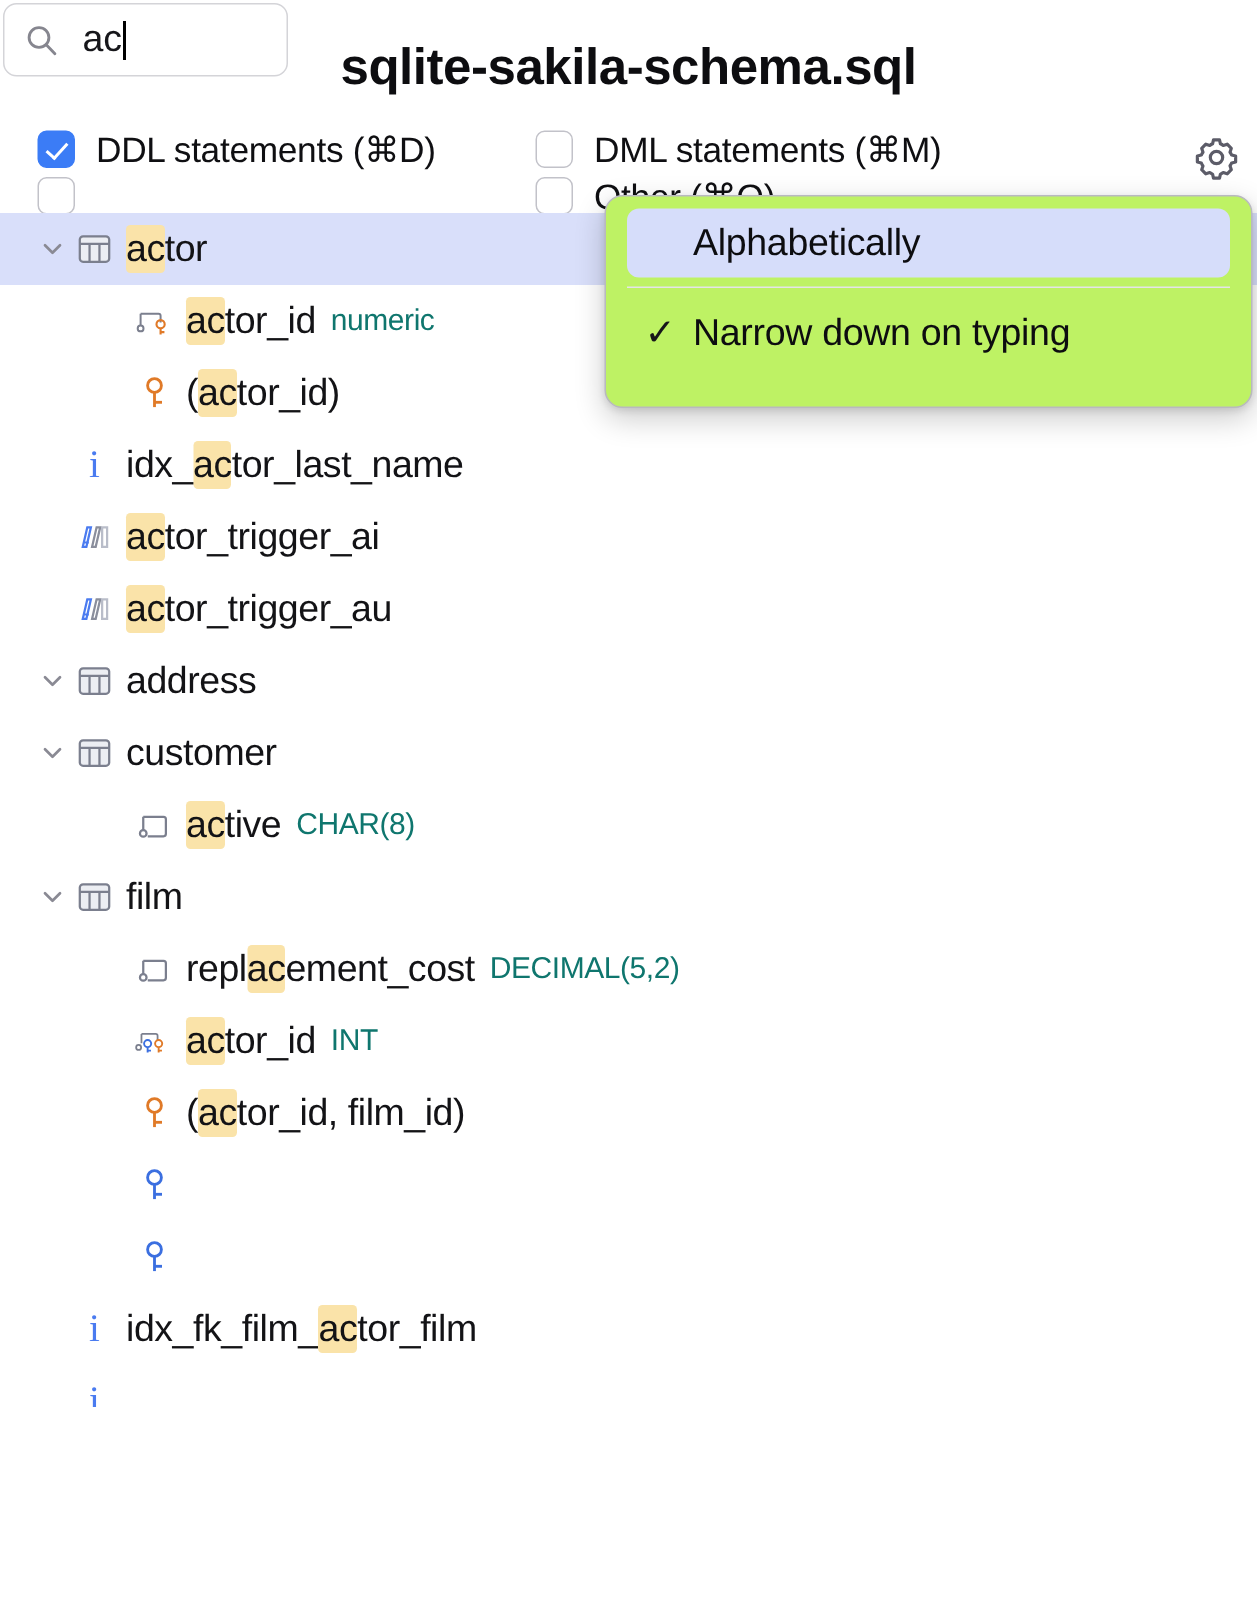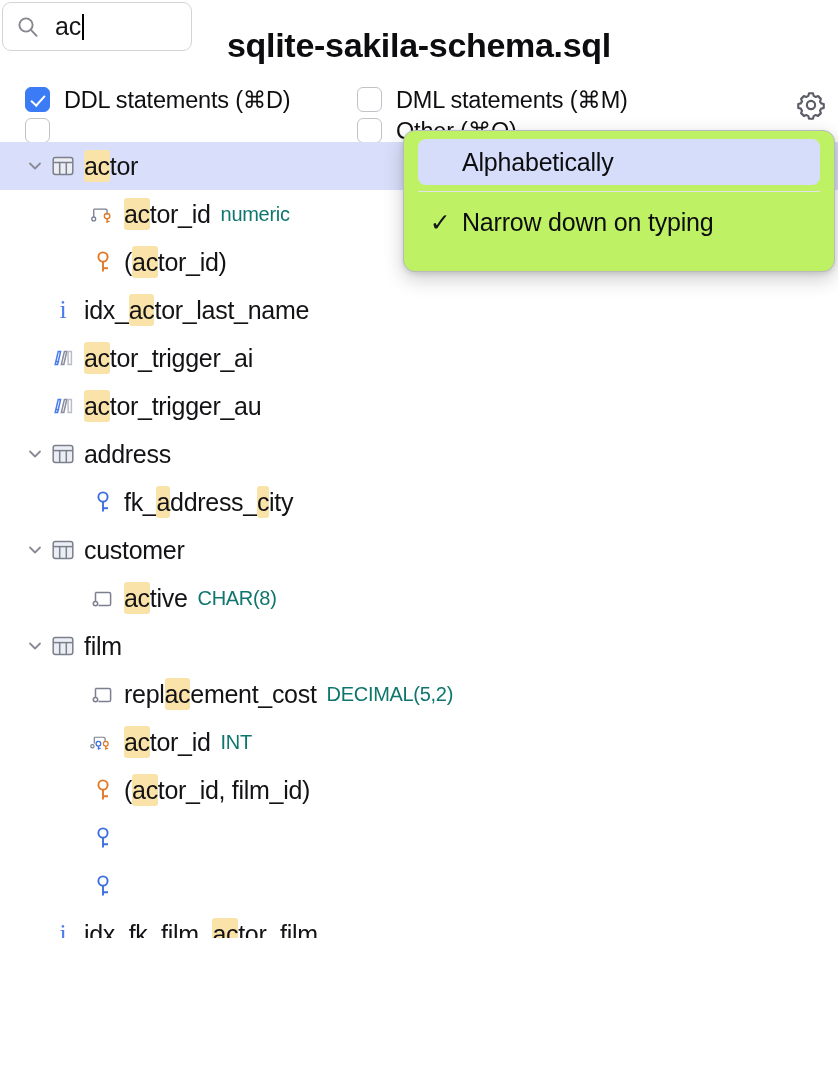--- a/index.html
+++ b/index.html
@@ -328,32 +328,20 @@
           <svg width="26" height="26" viewBox="0 0 26 26">
             <rect x="3.2" y="4.5" width="19.6" height="17" rx="2.2" fill="#eceef3" stroke="#7b7f8e" stroke-width="1.5"></rect>
             <line x1="3.2" y1="9.6" x2="22.8" y2="9.6" stroke="#7b7f8e" stroke-width="1.5"></line>
             <line x1="9.7" y1="9.6" x2="9.7" y2="21.5" stroke="#7b7f8e" stroke-width="1.5"></line>
             <line x1="16.3" y1="9.6" x2="16.3" y2="21.5" stroke="#7b7f8e" stroke-width="1.5"></line>
           </svg>
         </span>
         <span class="label">address</span>
       </div>
       <div class="row">
-        <span class="ind" style="width: 62px;"></span>
-        <span class="chev"></span>
-        <span class="ico">
-          <svg width="22" height="28" viewBox="0 0 22 28">
-            <circle cx="11" cy="9" r="4.6" fill="none" stroke="#3b6fe0" stroke-width="1.9"></circle>
-            <line x1="11" y1="13.6" x2="11" y2="23.4" stroke="#3b6fe0" stroke-width="1.9"></line>
-            <line x1="11" y1="20.2" x2="16" y2="20.2" stroke="#3b6fe0" stroke-width="1.9"></line>
-          </svg>
-        </span>
-        <span class="label">fk_<span class="hl">a</span>ddress_<span class="hl">c</span>ity</span>
-      </div>
-      <div class="row">
         <span class="ind" style="width: 22px;"></span>
         <span class="chev">
           <svg width="18" height="18" viewBox="0 0 18 18">
             <path d="M4 6.5 L9 11.5 L14 6.5" fill="none" stroke="#8a8a94" stroke-width="1.8" stroke-linecap="round" stroke-linejoin="round"></path>
           </svg>
         </span>
         <span class="ico">
           <svg width="26" height="26" viewBox="0 0 26 26">
             <rect x="3.2" y="4.5" width="19.6" height="17" rx="2.2" fill="#eceef3" stroke="#7b7f8e" stroke-width="1.5"></rect>
             <line x1="3.2" y1="9.6" x2="22.8" y2="9.6" stroke="#7b7f8e" stroke-width="1.5"></line>

